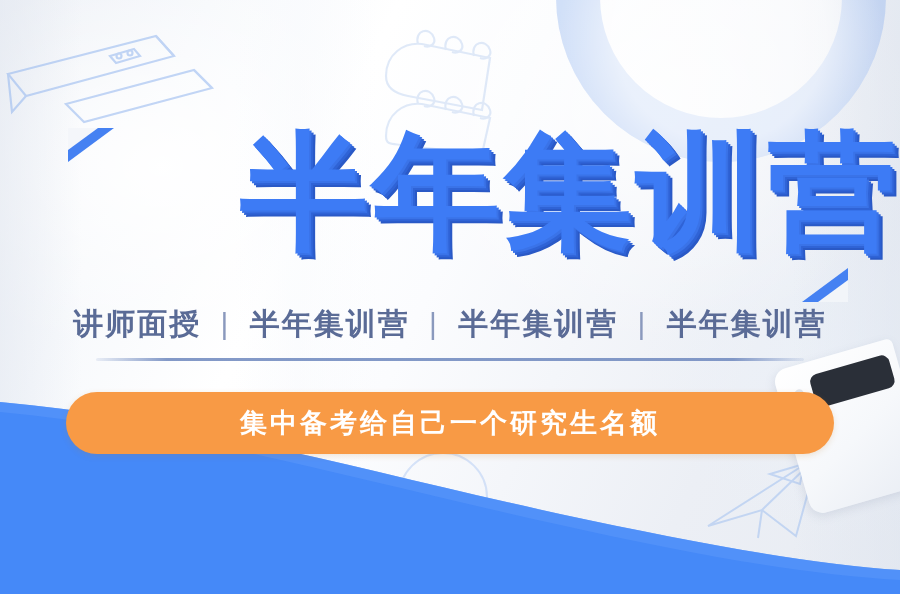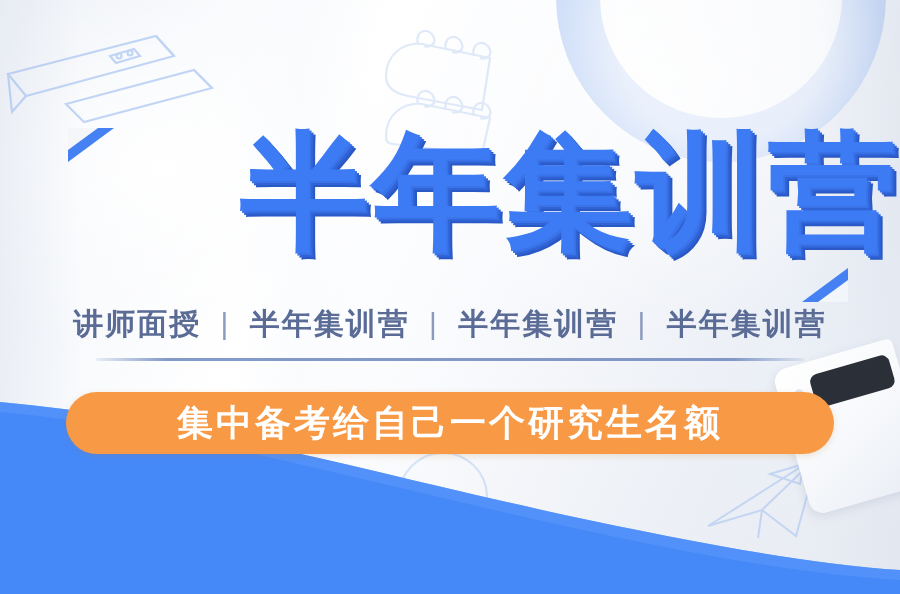--- a/index.html
+++ b/index.html
@@ -214,21 +214,21 @@
     width: 768px; height: 62px;
     background: #f89a45;
     border-radius: 31px;
     display: flex;
     align-items: center;
     justify-content: center;
     box-shadow: 0 2px 6px rgba(190,120,40,0.18);
   }
   .cta-text {
     color: #ffffff;
-    font-size: 36px;
+    font-size: 27px;
     font-weight: 600;
     letter-spacing: 3px;
     white-space: nowrap;
   }
 </style>
 </head>
 <body>
 
 <div id="banner">
 

